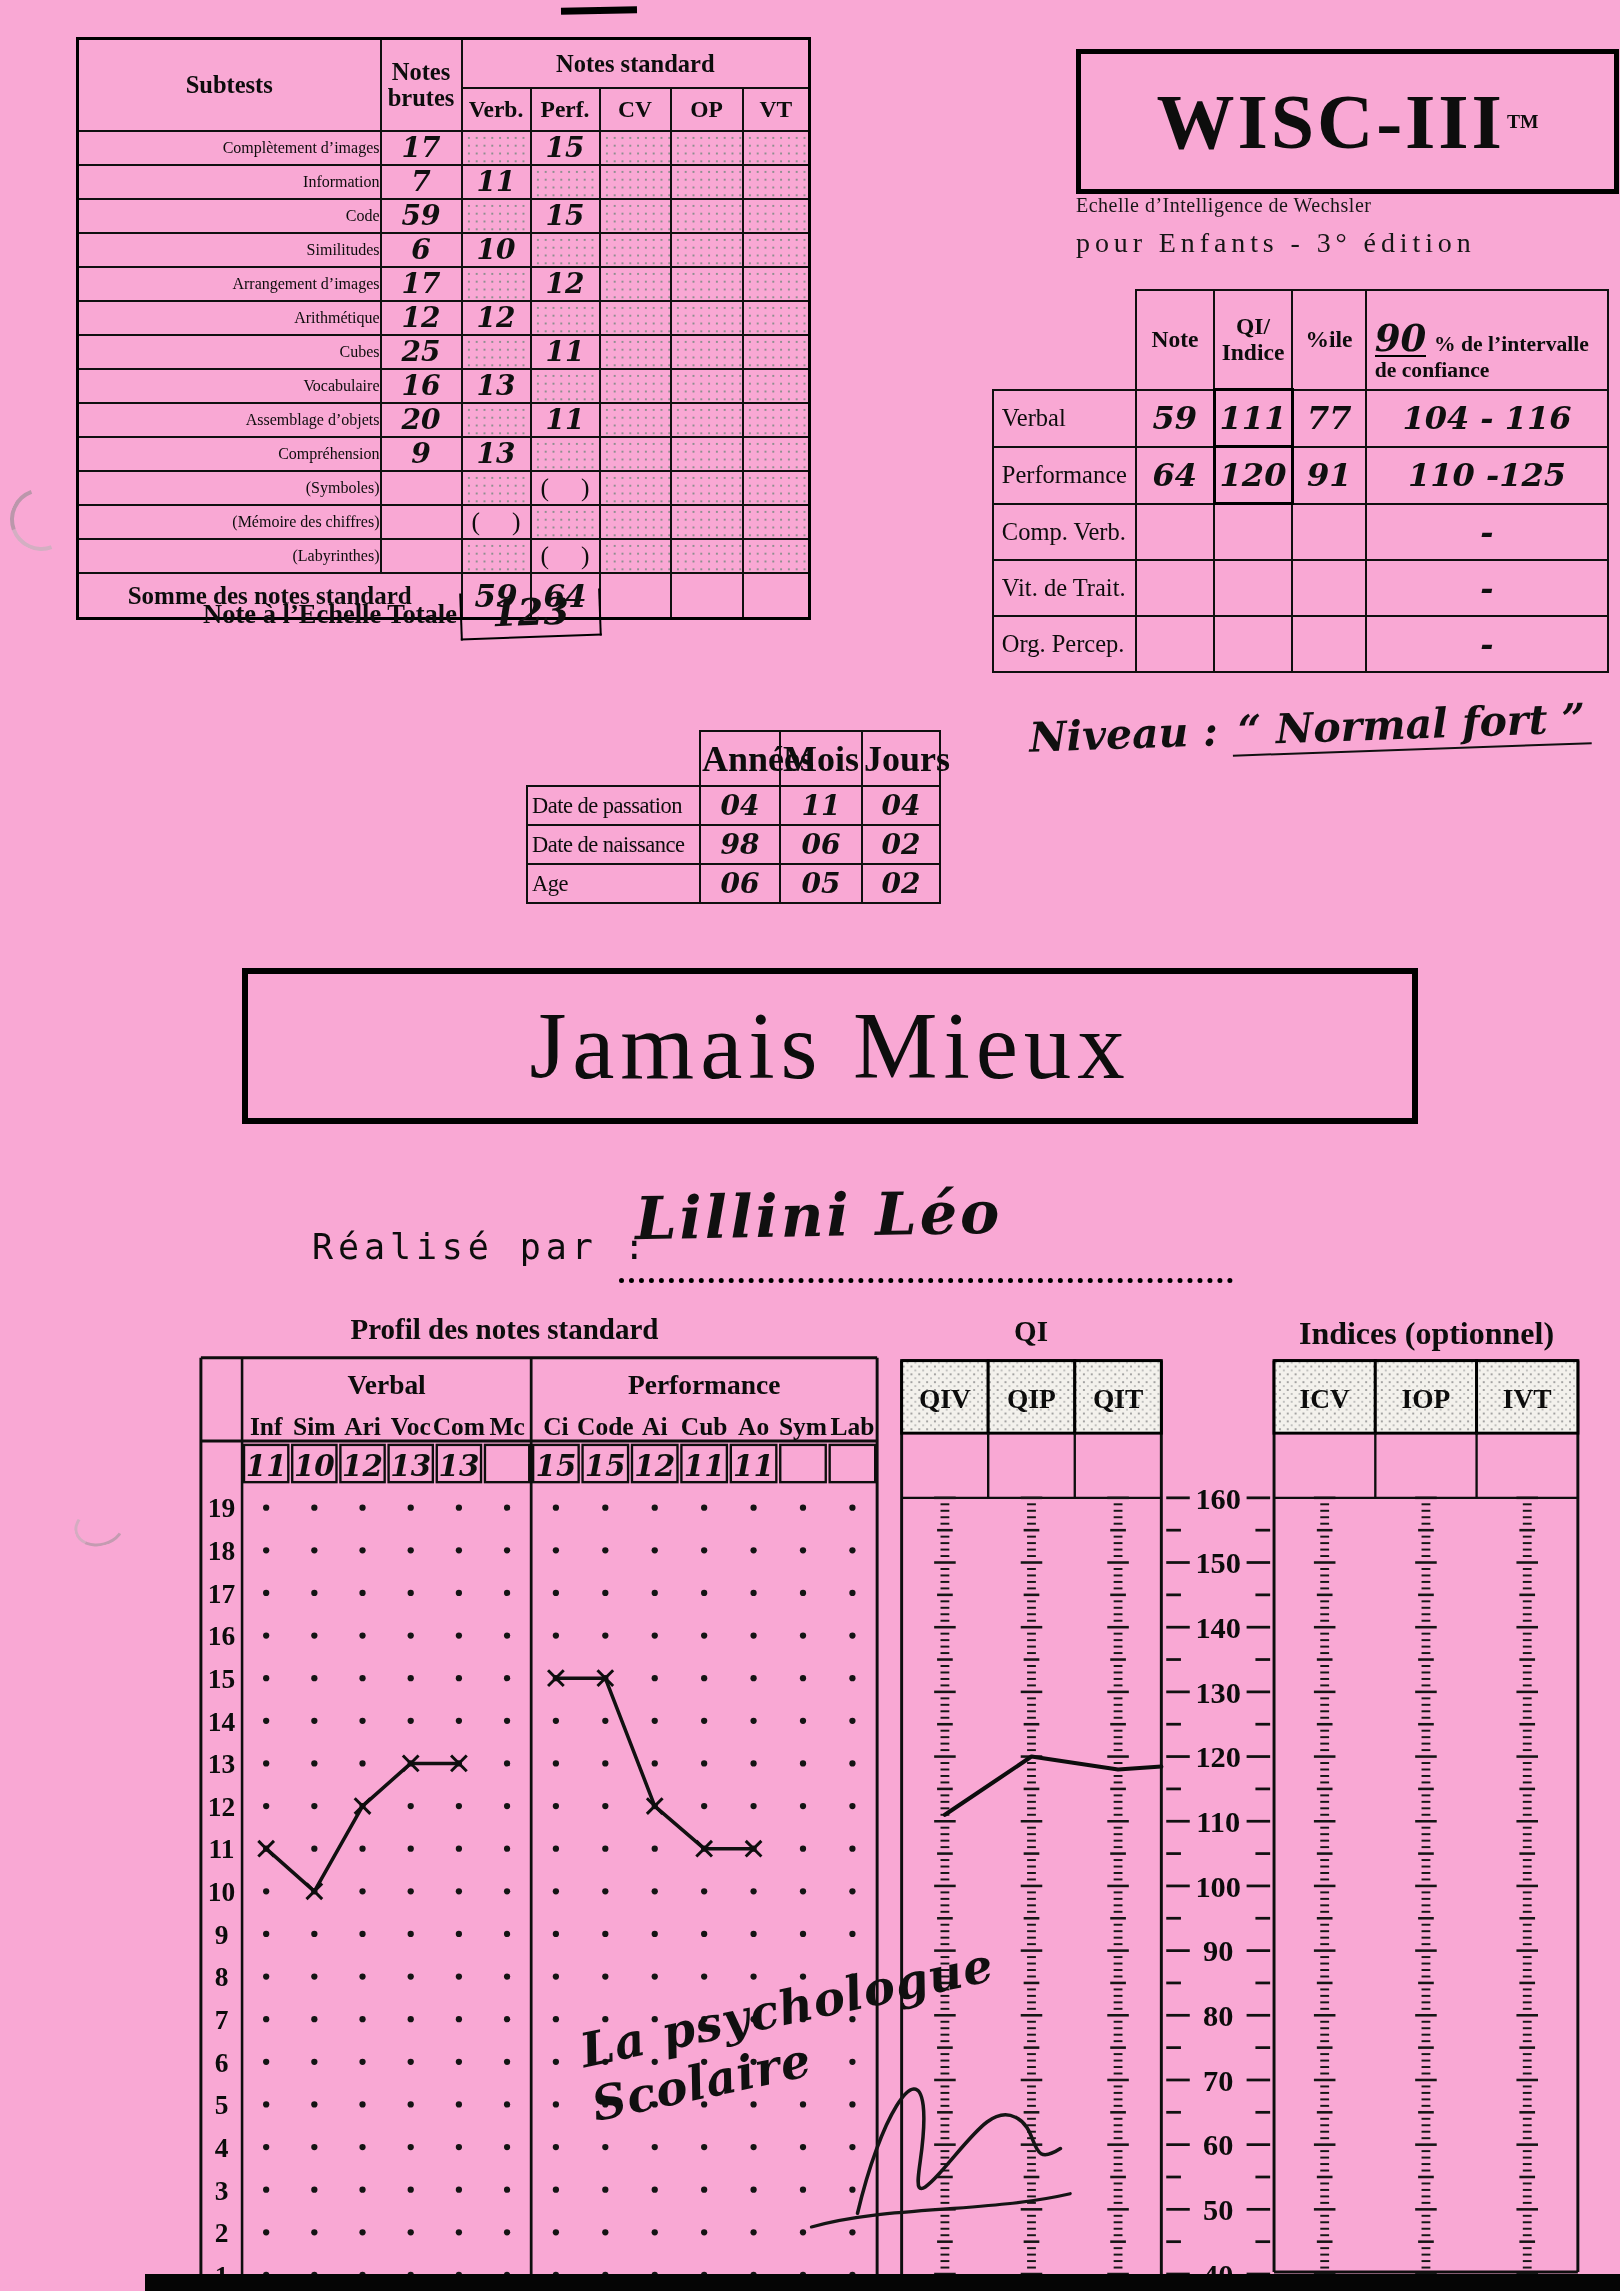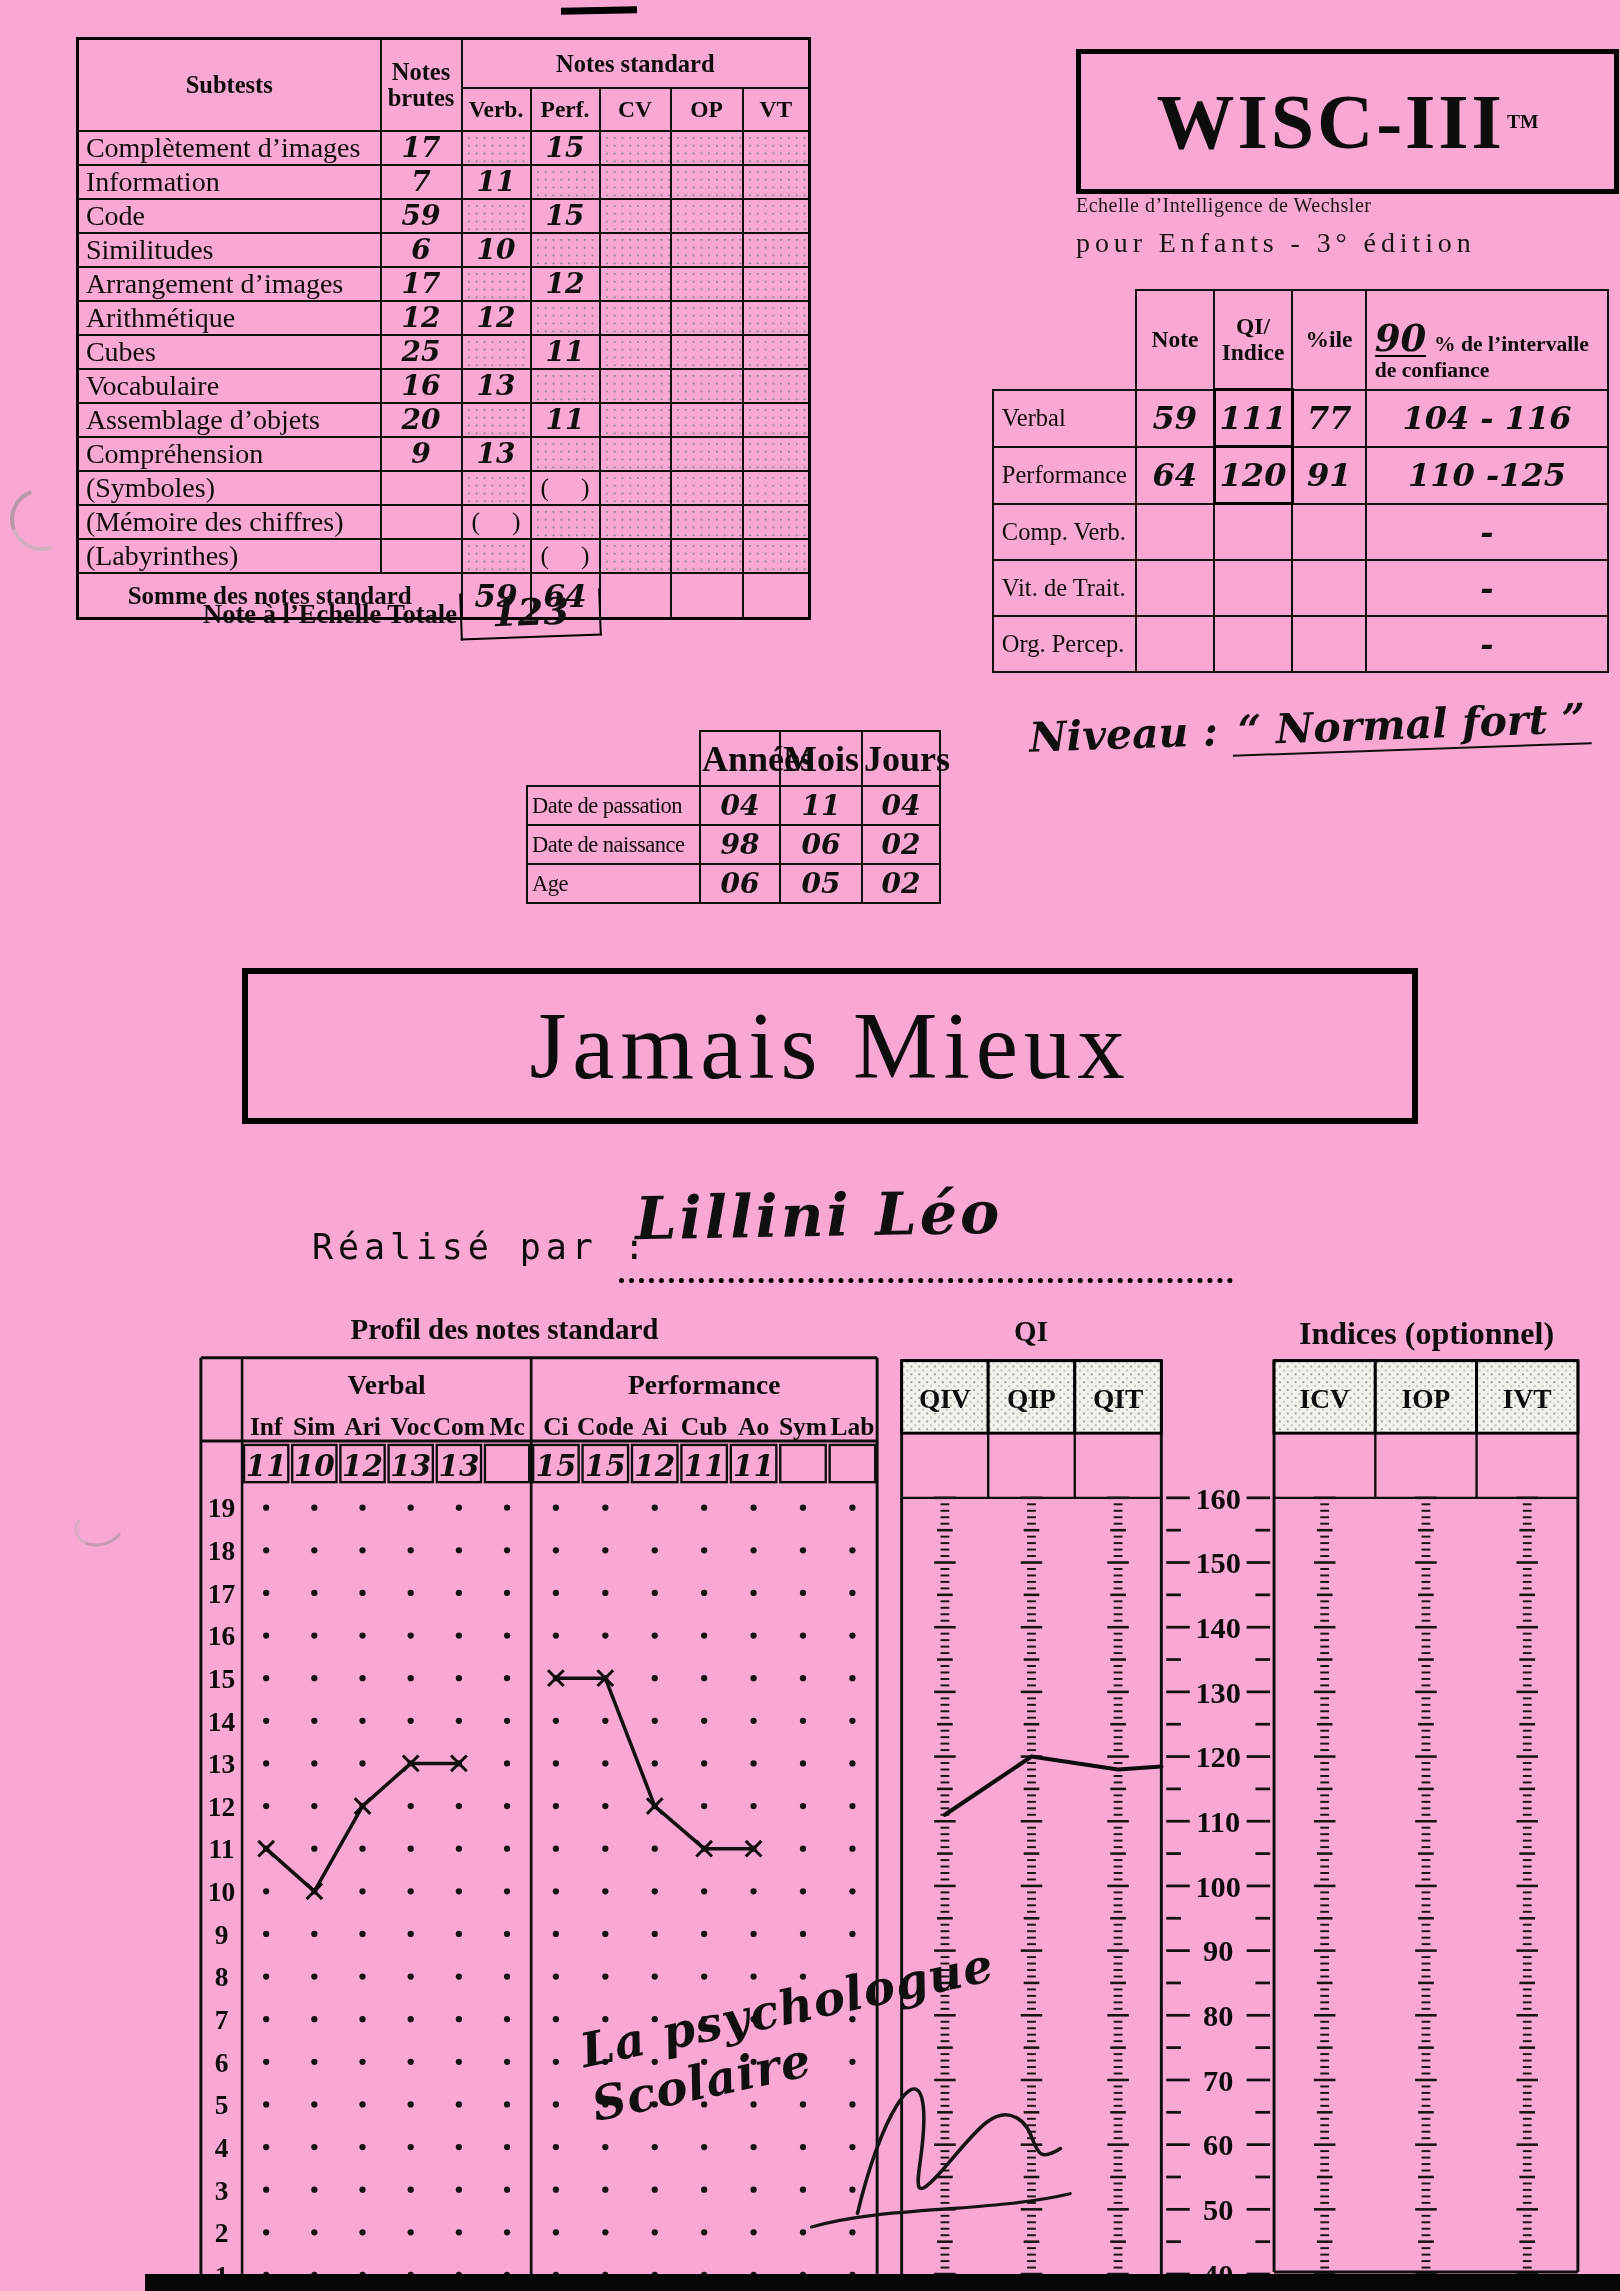--- a/index.html
+++ b/index.html
@@ -13,21 +13,21 @@
   .paren{font-family:"Liberation Serif",serif;font-size:25.5px;white-space:pre;text-align:center;}
 
   
   table{border-collapse:collapse;table-layout:fixed;position:absolute;}
   .subtests{left:76px;top:37px;width:730px;border:3.9px solid #000;}
   .subtests th,.subtests td{border:2px solid #101010;overflow:hidden;}
   .subtests thead th{font-weight:bold;font-size:24.5px;text-align:center;white-space:pre-line;line-height:1.05;}
   .subtests thead tr:nth-child(1) th{height:45px;}
   .subtests thead tr:nth-child(2) th{height:39px;font-size:23.5px;}
   .subtests tbody td{height:32px;padding:0;}
-  .subtests td.rowlabel{font-size:28px;text-align:left;padding-left:6.9px;}
+  .subtests td.rowlabel{font-size:16px;text-align:right;padding-left:6.9px;}
   .subtests td.hw{font-size:28px;line-height:28px;text-align:center;}
   .subtests tfoot td{height:41px;}
   .subtests td.somme-label{font-weight:bold;font-size:25px;text-align:center;}
   .subtests tfoot td.hw{font-size:31px;text-align:center;}
   .total-row{left:76px;top:591px;width:730px;height:49px;}
   .total-label{position:absolute;right:349px;top:7.8px;font-weight:bold;font-size:26.5px;}
   .total-box{position:absolute;left:384px;top:0;width:137px;height:45px;border:2.9px solid #000;border-top:none;
              text-align:center;font-size:37px;line-height:43px;transform:rotate(-2deg);}
 
   

